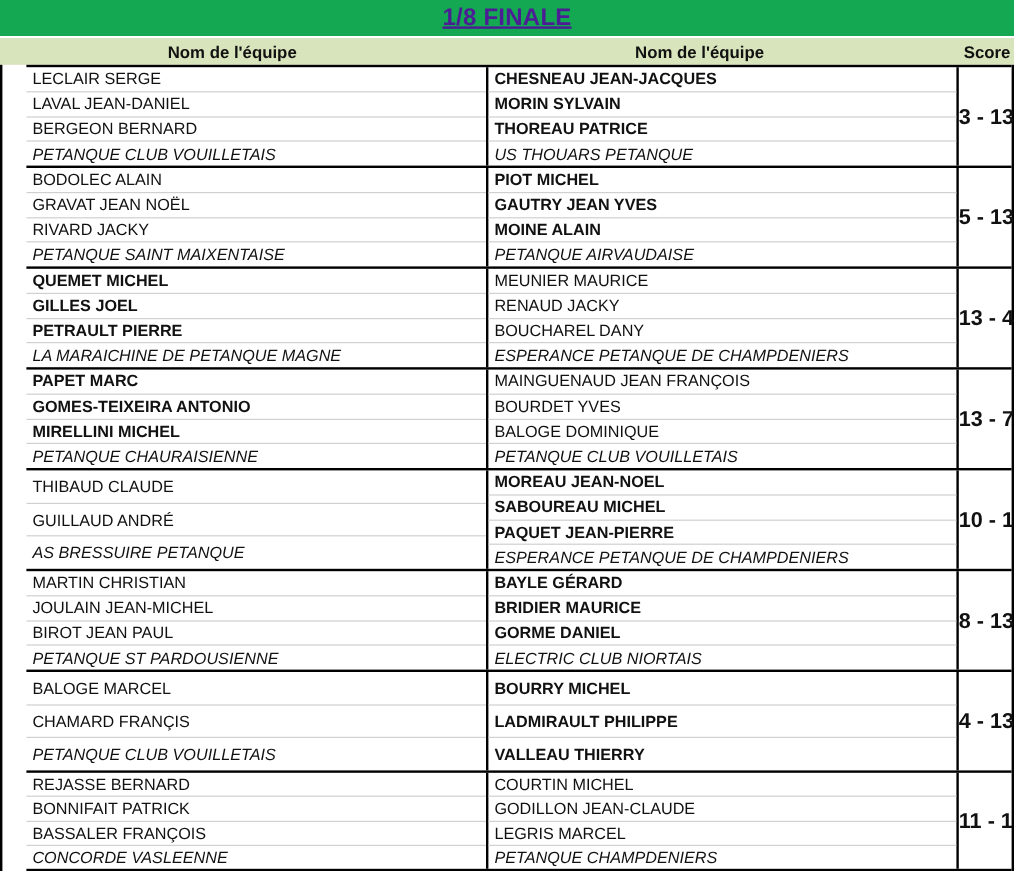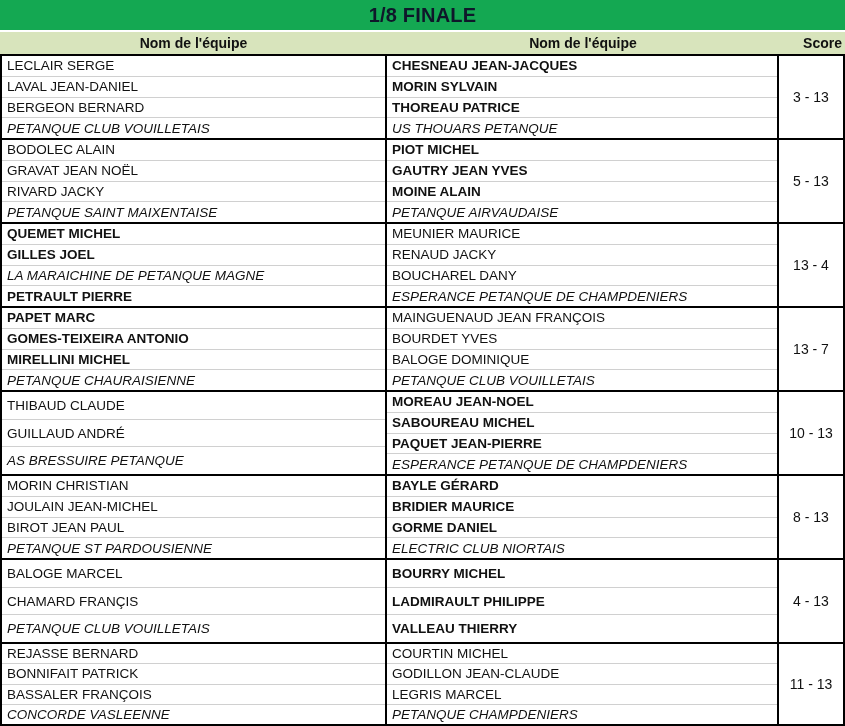--- a/index.html
+++ b/index.html
@@ -18,36 +18,38 @@
     font-family:"Liberation Sans","DejaVu Sans",sans-serif;
     color:var(--text);
   }
   .title-band{
     height:32px;
     background:var(--green);
     border-bottom:2px solid #ffffff;
     display:flex;align-items:center;justify-content:center;
   }
   .title-band span{
-    font-size:20px;font-weight:700;color:#0f172a;
+    font-size:20px;font-weight:700;color:#4c1d95;
     letter-spacing:.2px;
+    text-decoration:underline;
   }
   .header-row{
     height:22px;
     background:var(--header-fill);
     display:grid;
     grid-template-columns:387px 392px 1fr;
     align-items:center;
   }
   .hcell{font-size:14px;font-weight:700;white-space:nowrap;overflow:hidden;}
   .hcell.center{text-align:center;}
   .hcell.right{text-align:right;padding-right:3px;}
   .matches{
     border-left:2px solid var(--border);
     border-right:2px solid var(--border);
+    padding-left:20px;
   }
   .match-block{
     height:84px;
     border-top:2px solid var(--border);
     display:grid;
     grid-template-columns:385px 392px 1fr;
   }
   .match-block:last-child{border-bottom:2px solid var(--border);}
   .col{
     display:flex;flex-direction:column;
@@ -59,22 +61,23 @@
     display:flex;align-items:center;
     padding-left:5px;
     font-size:13.5px;
     white-space:nowrap;overflow:hidden;
   }
   .col .cell:not(:last-child){border-bottom:1px solid var(--gridline);}
   .club{font-style:italic;}
   .winner .player{font-weight:700;}
   .score-cell{
     display:flex;align-items:center;justify-content:center;
-    font-size:14px;
+    font-size:18px;
     white-space:nowrap;
+    font-weight:bold;
   }
 </style>
 </head>
 <body>
 
 <div class="sheet">
   <div class="title-band">
     <span>1/8 FINALE</span>
   </div>
   <div class="header-row">
@@ -112,22 +115,22 @@
       <div class="cell player">MOINE ALAIN</div>
       <div class="cell club">PETANQUE AIRVAUDAISE</div>
     </div>
     <div class="score-cell">5 - 13</div>
   </div>
 
   <div class="match-block">
     <div class="col col-left winner">
       <div class="cell player">QUEMET MICHEL</div>
       <div class="cell player">GILLES JOEL</div>
+      <div class="cell player">PETRAULT PIERRE</div>
       <div class="cell club">LA MARAICHINE DE PETANQUE MAGNE</div>
-      <div class="cell player">PETRAULT PIERRE</div>
     </div>
     <div class="col col-right">
       <div class="cell player">MEUNIER MAURICE</div>
       <div class="cell player">RENAUD JACKY</div>
       <div class="cell player">BOUCHAREL DANY</div>
       <div class="cell club">ESPERANCE PETANQUE DE CHAMPDENIERS</div>
     </div>
     <div class="score-cell">13 - 4</div>
   </div>
 
@@ -157,21 +160,21 @@
       <div class="cell player">MOREAU JEAN-NOEL</div>
       <div class="cell player">SABOUREAU MICHEL</div>
       <div class="cell player">PAQUET JEAN-PIERRE</div>
       <div class="cell club">ESPERANCE PETANQUE DE CHAMPDENIERS</div>
     </div>
     <div class="score-cell">10 - 13</div>
   </div>
 
   <div class="match-block">
     <div class="col col-left">
-      <div class="cell player">MORIN CHRISTIAN</div>
+      <div class="cell player">MARTIN CHRISTIAN</div>
       <div class="cell player">JOULAIN JEAN-MICHEL</div>
       <div class="cell player">BIROT JEAN PAUL</div>
       <div class="cell club">PETANQUE ST PARDOUSIENNE</div>
     </div>
     <div class="col col-right winner">
       <div class="cell player">BAYLE GÉRARD</div>
       <div class="cell player">BRIDIER MAURICE</div>
       <div class="cell player">GORME DANIEL</div>
       <div class="cell club">ELECTRIC CLUB NIORTAIS</div>
     </div>

